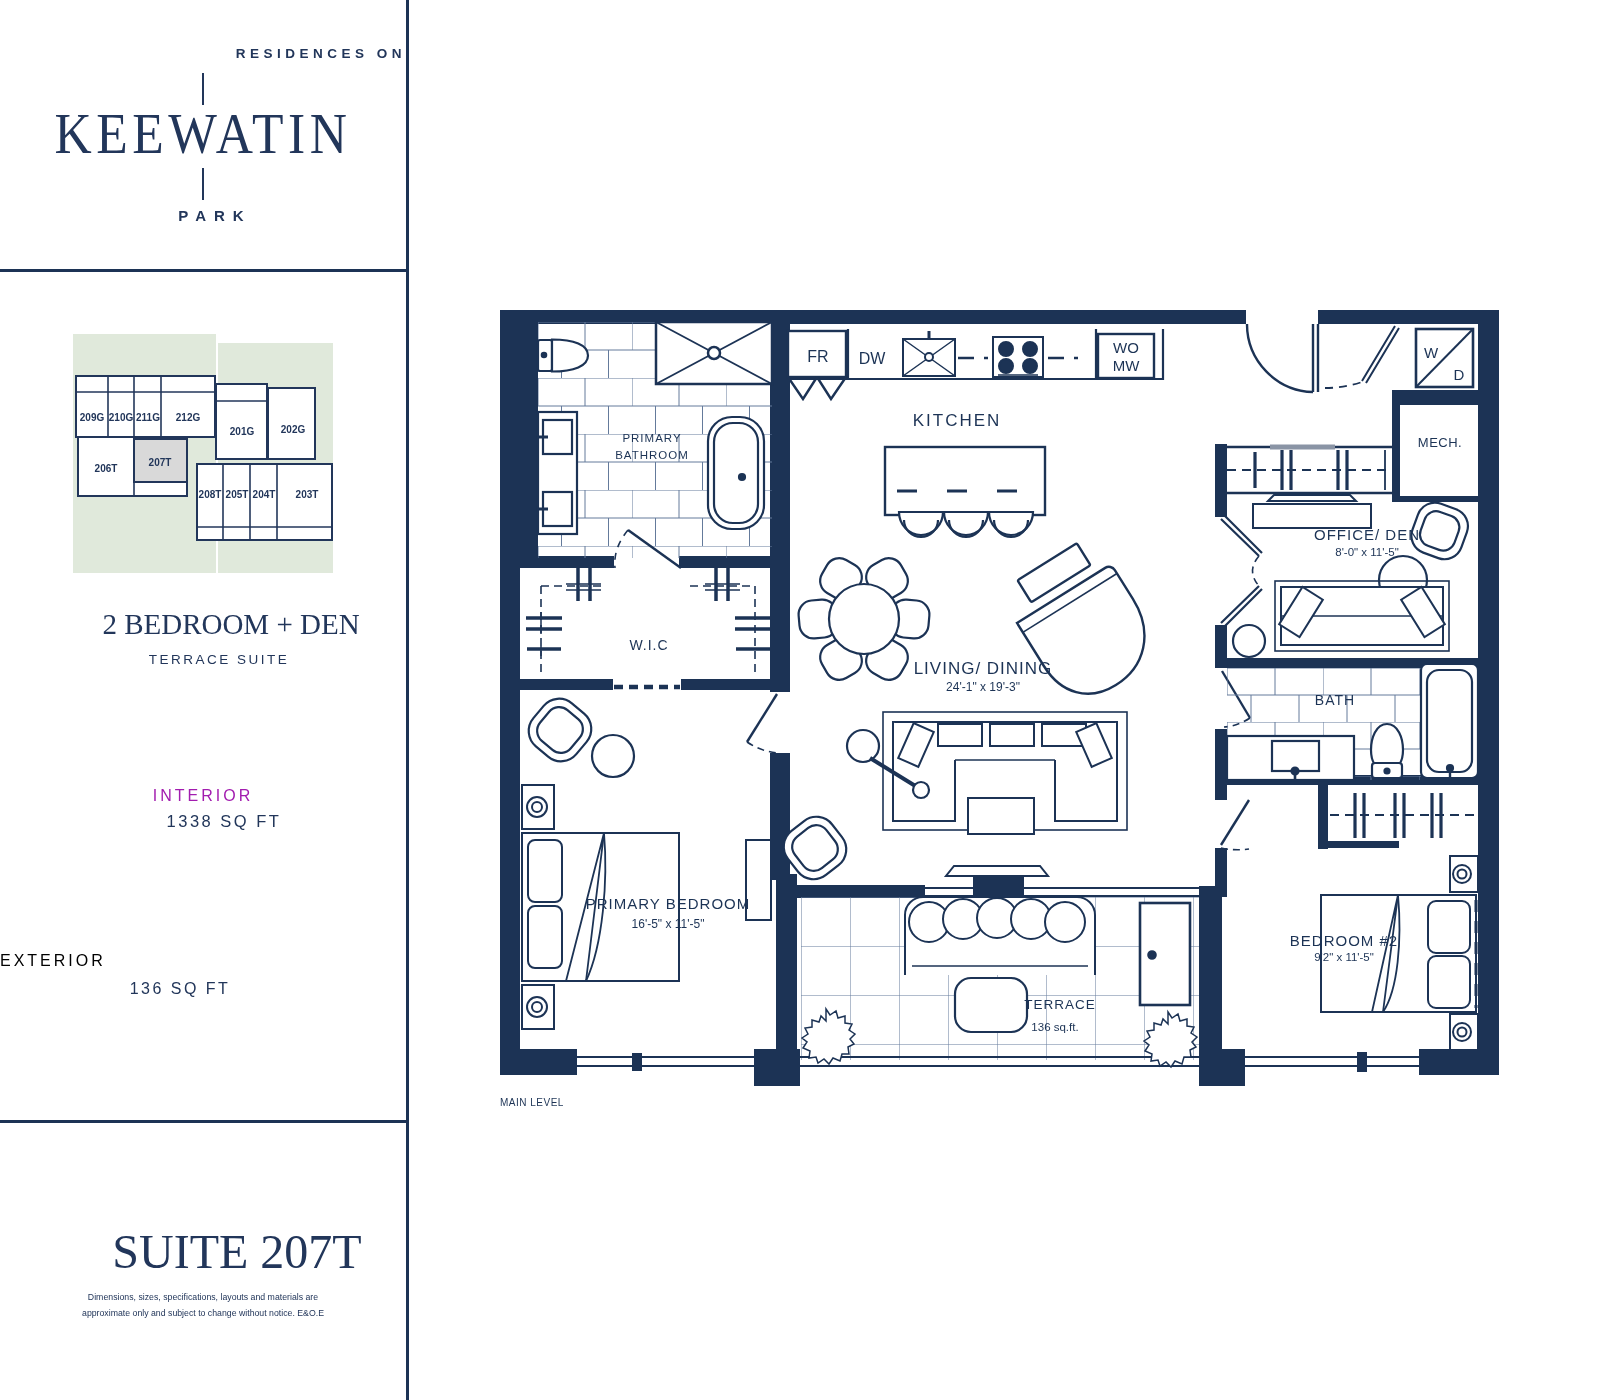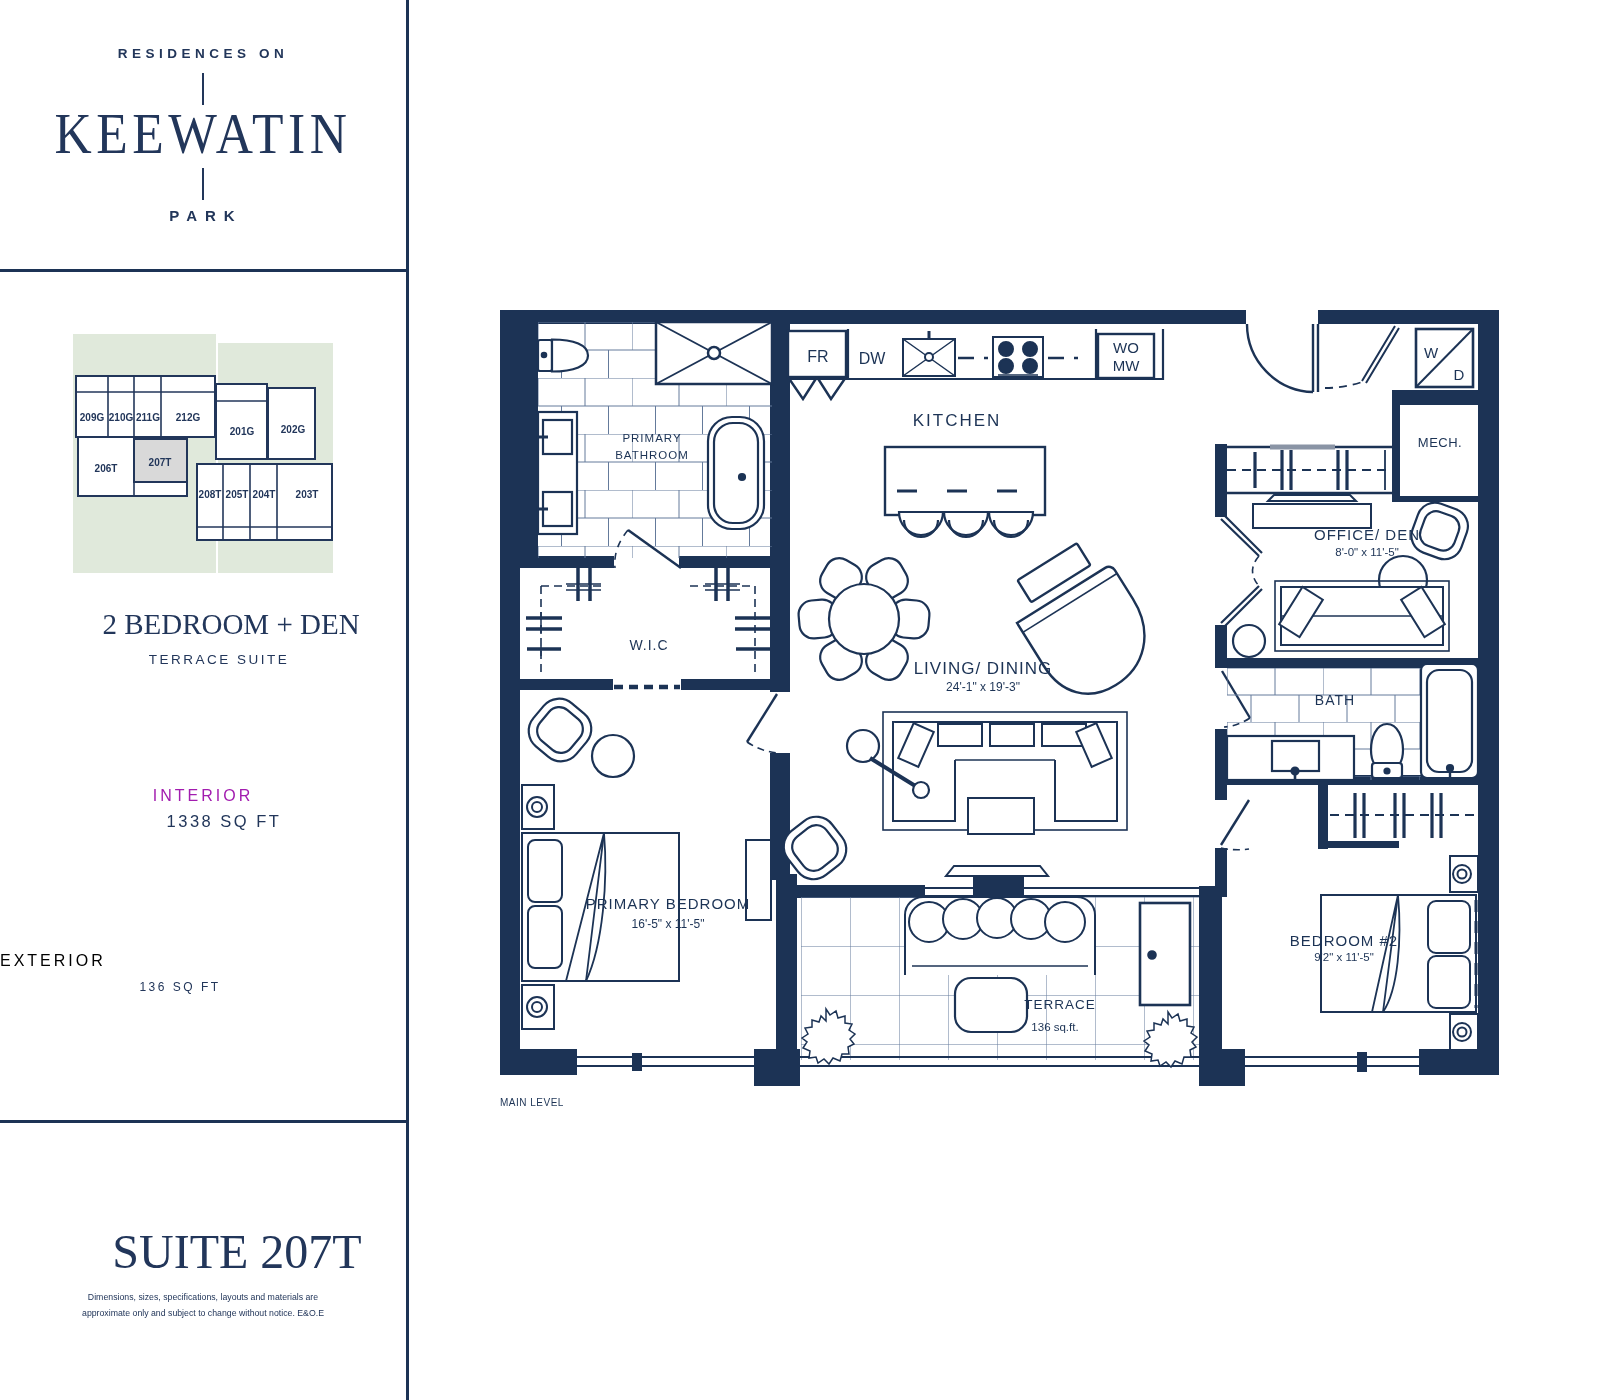--- a/index.html
+++ b/index.html
@@ -11,29 +11,29 @@
 </head>
 <body>
 <div id="page">
 
   <div class="abs" style="left:406px;top:0;width:3px;height:1400px;background:#1c3355;"></div>
 
   <div class="abs" style="left:0;top:269px;width:406px;height:3px;background:#1c3355;"></div>
 
   <div class="abs" style="left:0;top:1120px;width:406px;height:3px;background:#1c3355;"></div>
 
-  <div class="abs" style="left:0;top:46px;width:406px;text-align:center;font-size:13.5px;font-weight:bold;letter-spacing:4.5px;color:#22365a;">RESIDENCES ON</div>
+  <div class="abs" style="left:0;top:46px;width:406px;text-align:right;font-size:13.5px;font-weight:bold;letter-spacing:4.5px;color:#22365a;">RESIDENCES ON</div>
 
   <div class="abs" style="left:202px;top:73px;width:2px;height:32px;background:#22365a;"></div>
 
   <div class="abs ser" style="left:0;top:102px;width:406px;text-align:center;font-size:56px;letter-spacing:5px;color:#22365a;transform:scaleX(0.92);transform-origin:50% 50%;">KEEWATIN</div>
 
   <div class="abs" style="left:202px;top:168px;width:2px;height:32px;background:#22365a;"></div>
 
-  <div class="abs" style="left:3px;top:207px;width:406px;text-align:center;font-size:15px;font-weight:bold;letter-spacing:8px;color:#22365a;">PARK</div>
+  <div class="abs" style="left:12px;top:207px;width:406px;text-align:center;font-size:15px;font-weight:bold;letter-spacing:8px;color:#22365a;">PARK</div>
 
   <div id="keyplan" class="abs" style="left:60px;top:325px;">
   <svg width="290" height="255" viewBox="60 325 290 255">
 
     <rect x="73" y="334" width="143" height="239" fill="#e0e9db"></rect>
 
     <rect x="218" y="343" width="115" height="230" fill="#e0e9db"></rect>
     <g stroke="#22365a" stroke-width="2" fill="#ffffff">
 
       <rect x="76" y="376" width="139" height="61"></rect>
@@ -89,21 +89,21 @@
   <div class="abs ser" style="left:0;top:608px;width:406px;text-align:center;font-size:29px;letter-spacing:0px;color:#22365a;margin-left:28px;">2 BEDROOM + DEN</div>
 
   <div class="abs" style="left:16px;top:652px;width:406px;text-align:center;font-size:13.5px;letter-spacing:2.5px;color:#22365a;">TERRACE SUITE</div>
 
   <div class="abs" style="left:0;top:787px;width:406px;text-align:center;font-size:16px;letter-spacing:3px;color:#a21caf;">INTERIOR</div>
 
   <div class="abs" style="left:0;top:812px;width:448px;text-align:center;font-size:16.5px;letter-spacing:2.5px;color:#22365a;">1338 SQ FT</div>
 
   <div class="abs" style="left:0;top:952px;width:406px;text-align:left;font-size:16px;letter-spacing:3px;color:#000000;">EXTERIOR</div>
 
-  <div class="abs" style="left:0;top:980px;width:360px;text-align:center;font-size:12px;letter-spacing:2.5px;color:#22365a;">136 SQ FT</div>
+  <div class="abs" style="left:0;top:980px;width:360px;text-align:center;font-size:16px;letter-spacing:2.5px;color:#22365a;">136 SQ FT</div>
 
   <div class="abs ser" style="left:0;top:1224px;width:474px;text-align:center;font-size:48px;letter-spacing:0px;color:#22365a;">SUITE 207T</div>
 
   <div class="abs" style="left:0;top:1289px;width:406px;text-align:center;font-size:9.5px;line-height:16px;color:#22365a;transform:scaleX(0.92);transform-origin:50% 50%;">Dimensions, sizes, specifications, layouts and materials are<br>approximate only and subject to change without notice. E&amp;O.E</div>
 
   <div id="planwrap" class="abs" style="left:490px;top:295px;">
   <svg width="1070" height="845" viewBox="490 295 1070 845">
   <defs>
     <pattern id="tileA" x="538" y="322" width="94" height="56" patternUnits="userSpaceOnUse">
       <path d="M0 0H94 M0 28H94 M0 0V28 M47 0V28 M23.5 28V56 M70.5 28V56" stroke="#647a9b" stroke-width="1" fill="none"></path>

